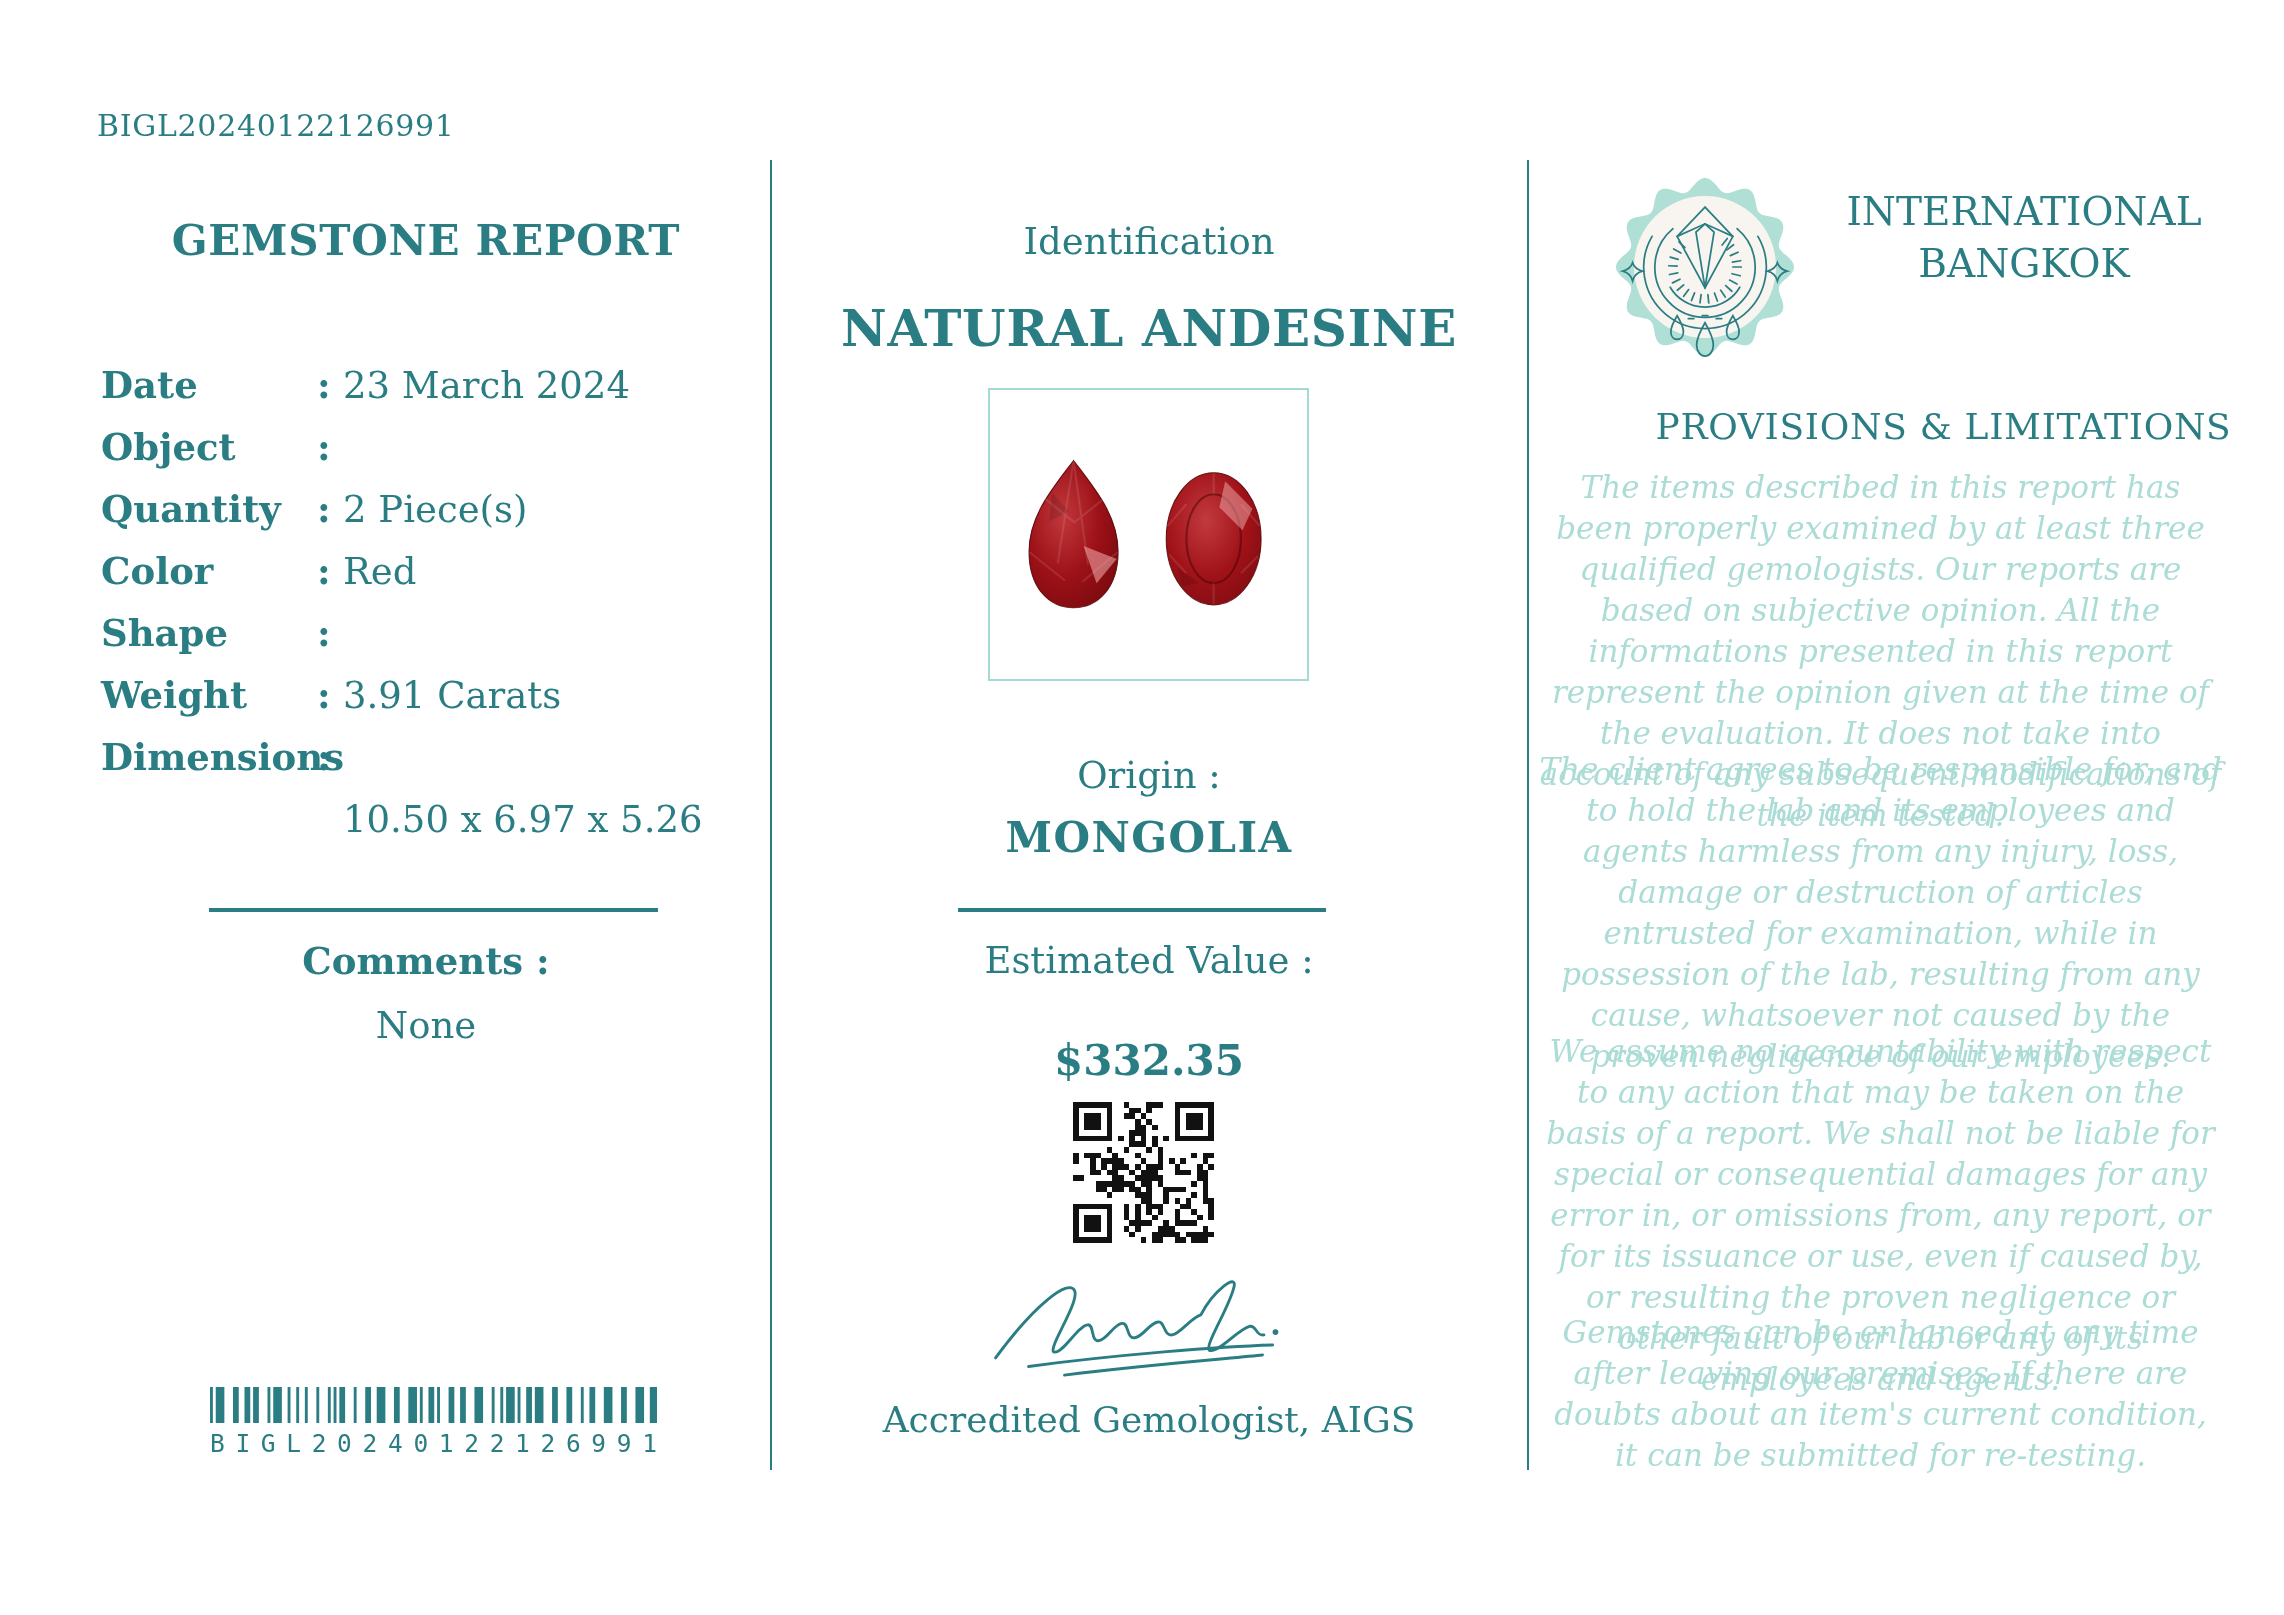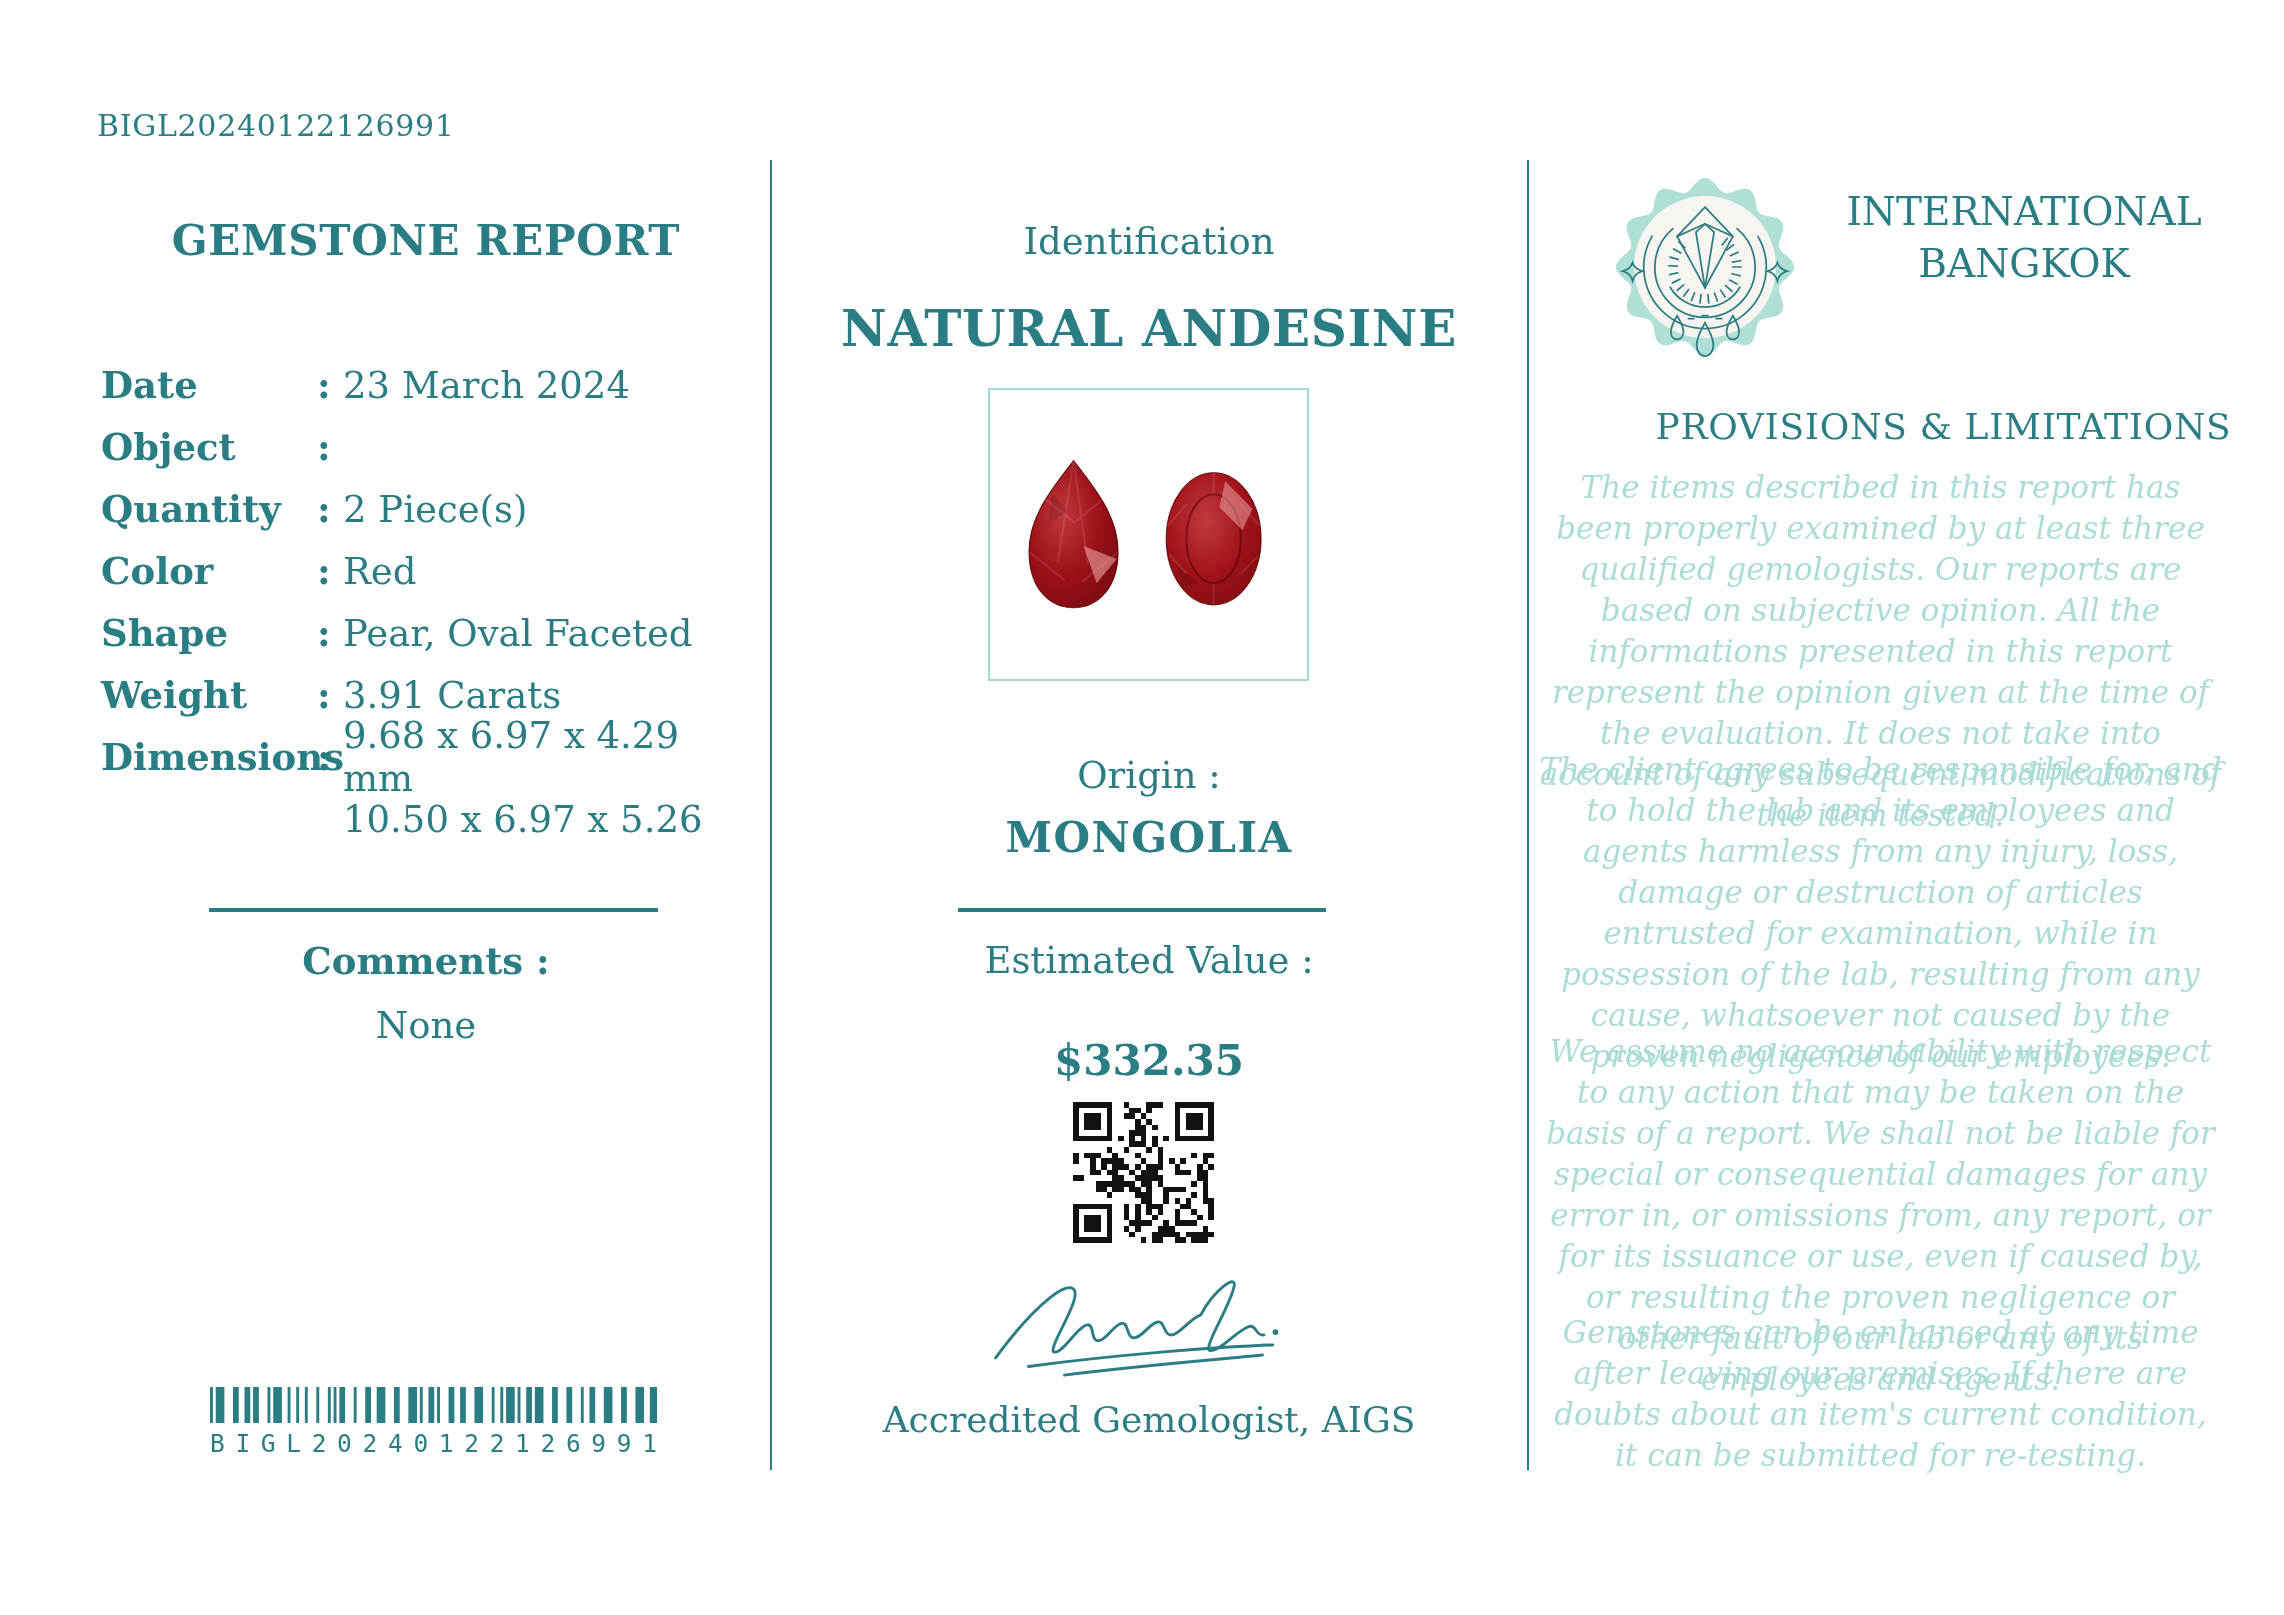--- a/index.html
+++ b/index.html
@@ -97,31 +97,29 @@
       <span class="val">2 Piece(s)</span>
   </div>
   <div class="drow">
     <span class="lbl">Color</span>
       <span class="colon">:</span>
       <span class="val">Red</span>
   </div>
   <div class="drow">
     <span class="lbl">Shape</span>
       <span class="colon">:</span>
-      <span class="val">Pear, Oval Faceted</span>
   </div>
   <div class="drow">
     <span class="lbl">Weight</span>
       <span class="colon">:</span>
       <span class="val">3.91 Carats</span>
   </div>
   <div class="drow">
     <span class="lbl">Dimensions</span>
       <span class="colon">:</span>
-      <span class="val">9.68 x 6.97 x 4.29 mm</span>
   </div>
   <div class="drow extra">
     <span class="lbl"></span>
       <span class="colon"></span>
       <span class="val">10.50 x 6.97 x 5.26</span>
   </div>
 </div>
 
 <div class="abs hr" id="hr-left"></div>
 <div class="abs ctr b" id="comments-label">Comments :</div>

